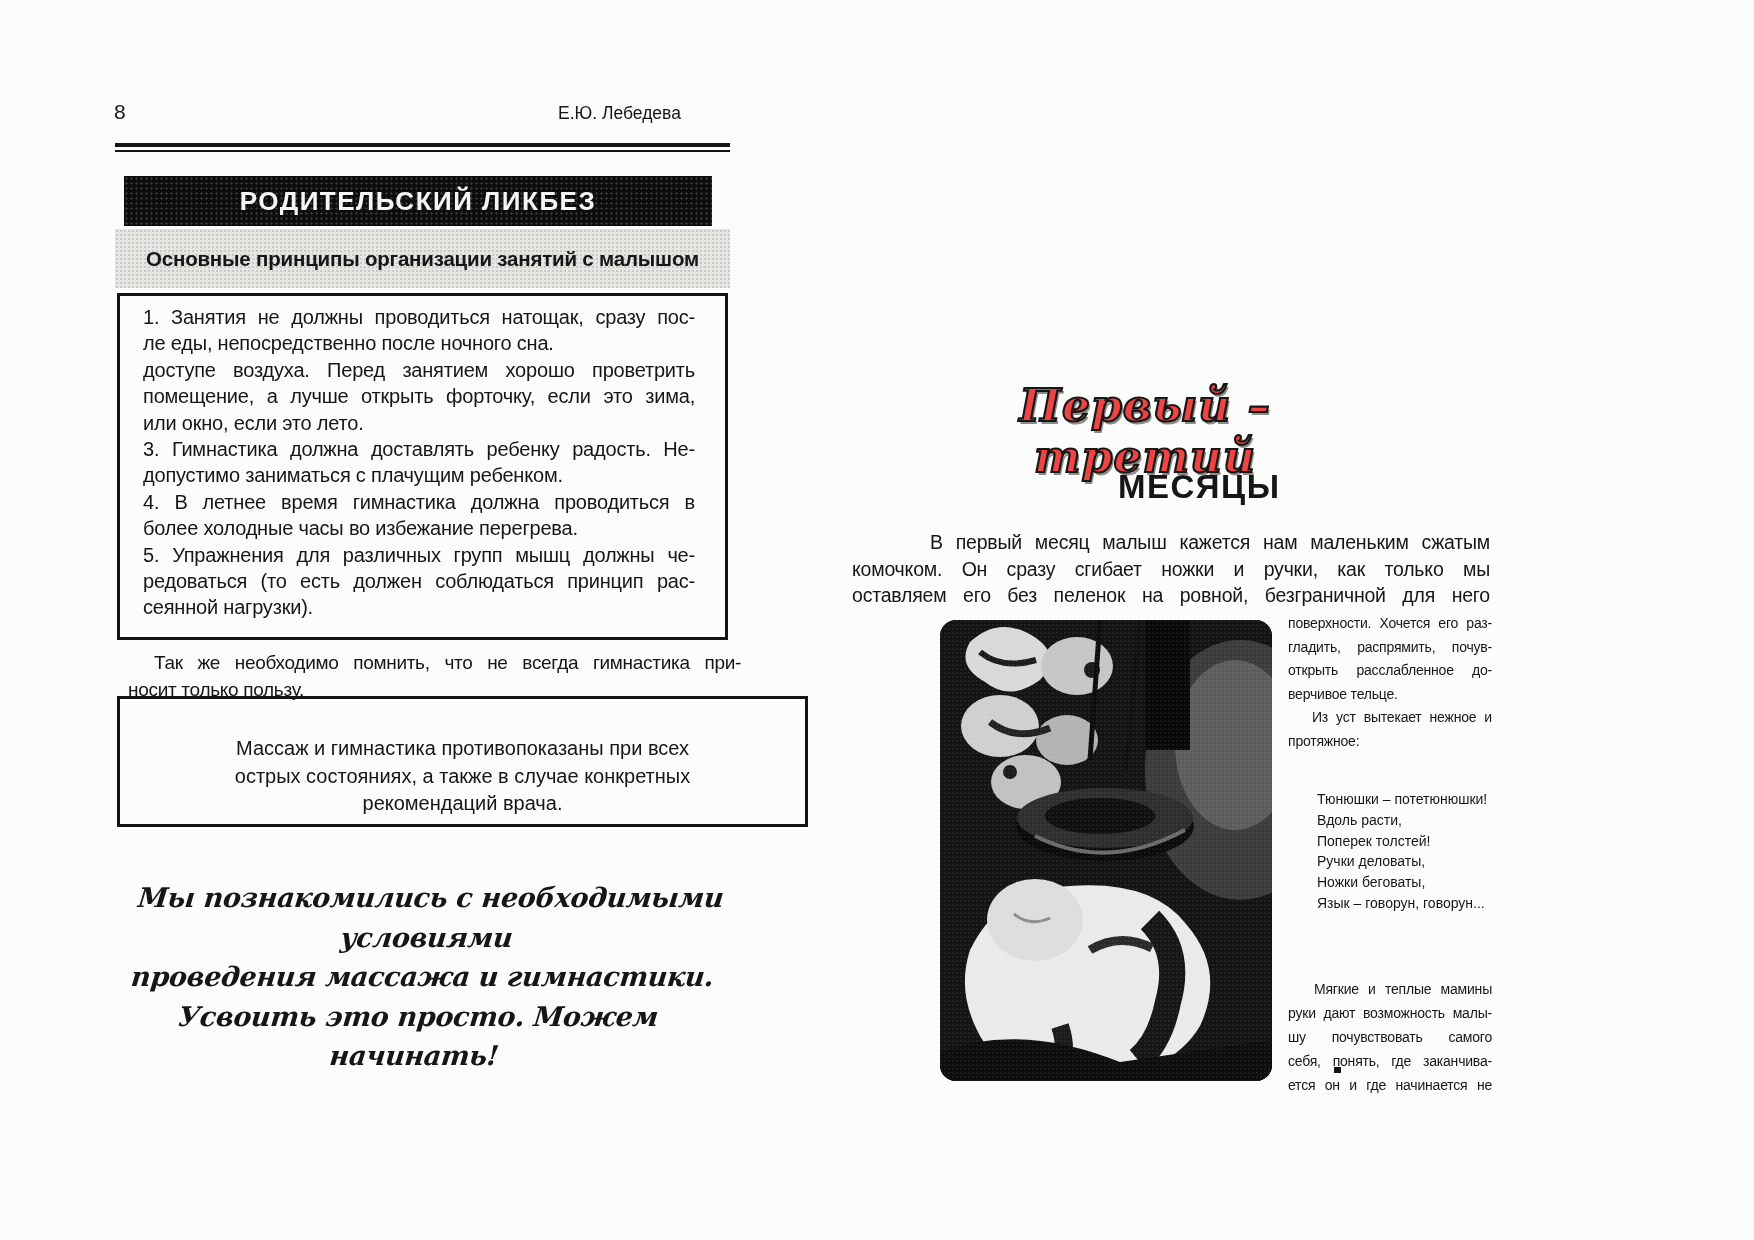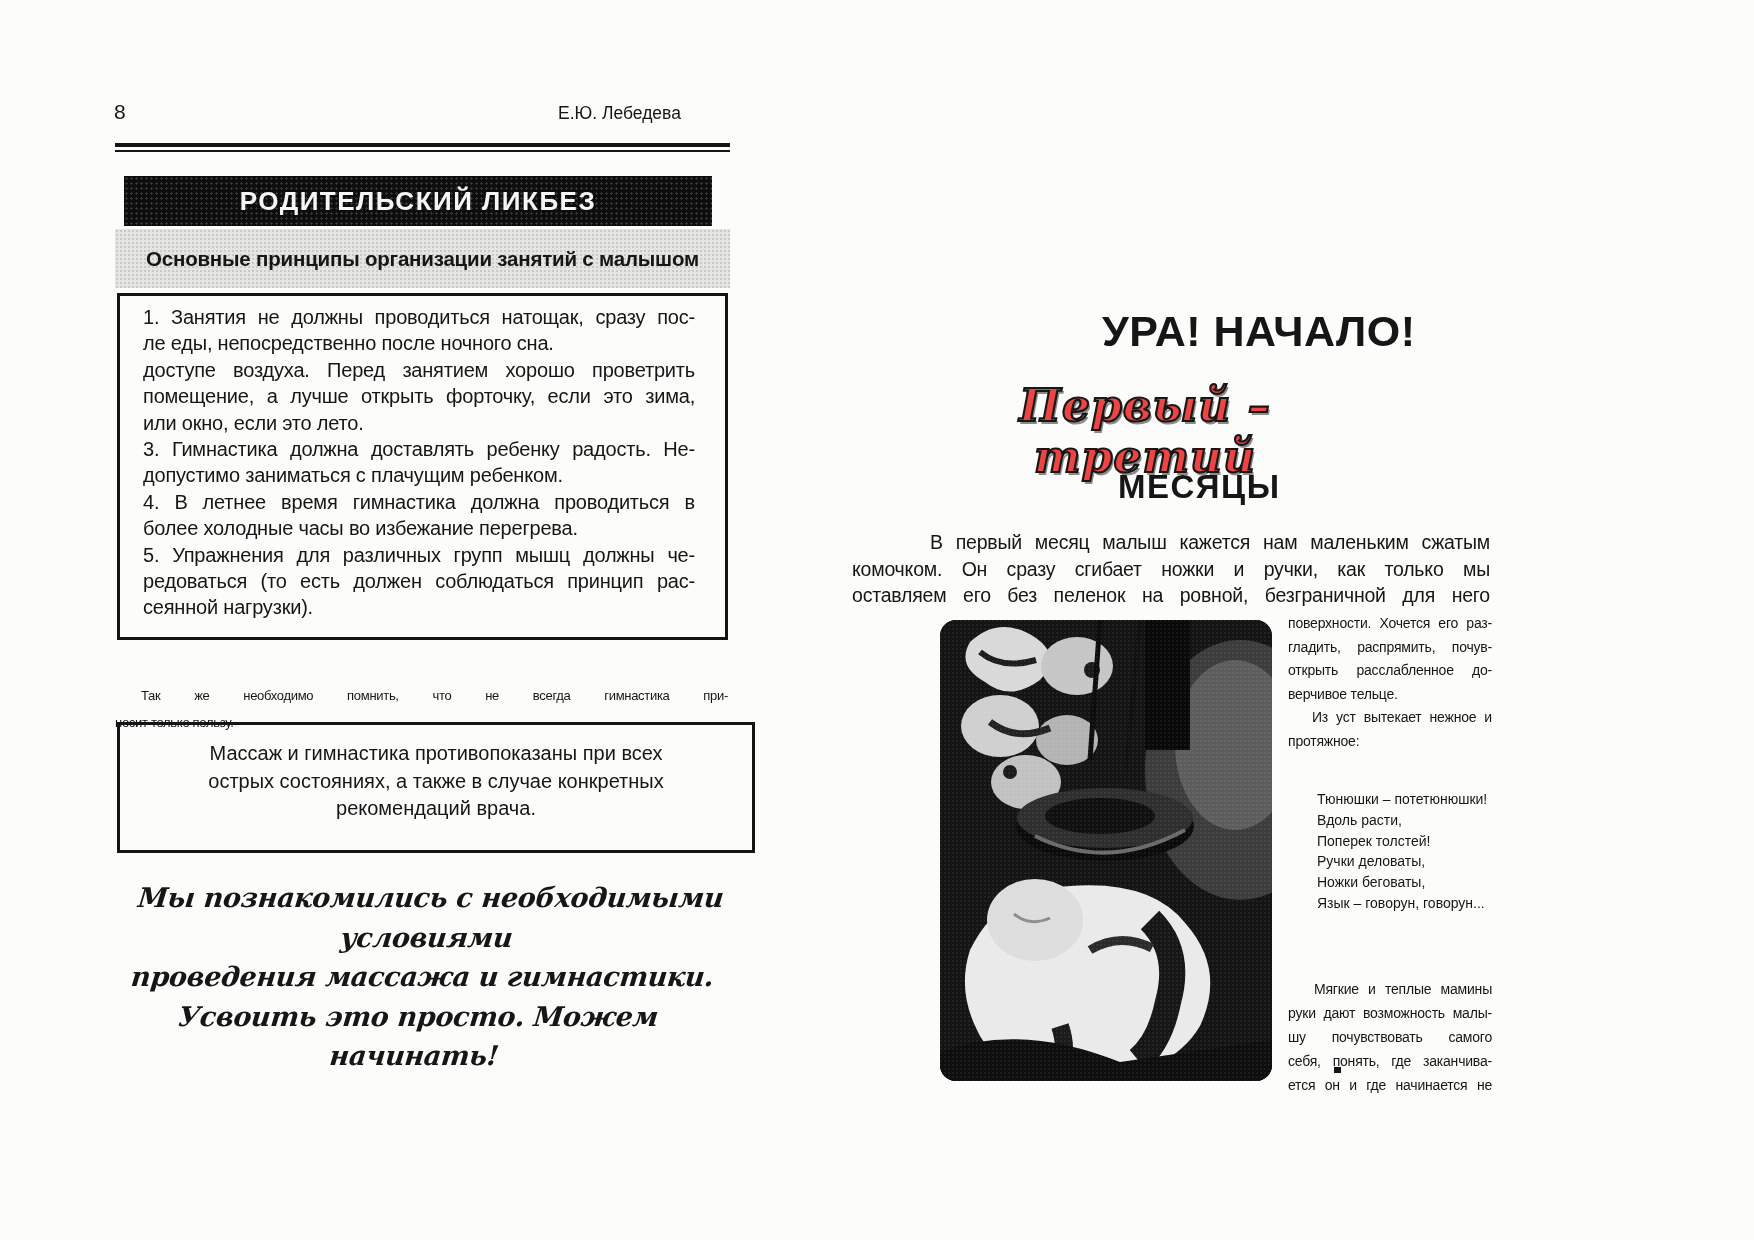--- a/index.html
+++ b/index.html
@@ -20,24 +20,24 @@
           background-image:radial-gradient(rgba(255,255,255,.16) 1px,transparent 1.4px);
           background-size:5px 5px;color:#f5f5f3;font-weight:bold;font-size:26px;
           letter-spacing:1.5px;display:flex;align-items:center;justify-content:center;}
   .subbanner{left:115px;top:229px;width:615px;height:59px;background:#e5e5e1;
           background-image:radial-gradient(rgba(0,0,0,.12) 1px,transparent 1.3px);
           background-size:4px 4px;font-weight:bold;font-size:20.5px;letter-spacing:-0.2px;
           display:flex;align-items:center;justify-content:center;}
   .principles{left:117px;top:293px;width:611px;height:347px;border:3px solid #141414;
           box-sizing:border-box;padding:8px 30px 0 23px;}
   .principles .tl{font-size:20px;line-height:26.4px;letter-spacing:-0.2px;}
-  .note{left:115px;top:649px;width:613px;font-size:13px;line-height:27px;letter-spacing:-0.3px;margin-top:33px;}
+  .note{left:128px;top:649px;width:613px;font-size:19px;line-height:27px;letter-spacing:-0.3px;}
   .ind26{text-indent:26px;}
-  .warnbox{left:117px;top:722px;width:638px;height:131px;border:3px solid #141414;
-          box-sizing:border-box;padding-top:15px;font-size:20px;line-height:27.5px;}
+  .warnbox{left:117px;top:696px;width:691px;height:131px;border:3px solid #141414;
+          box-sizing:border-box;padding-top:36px;font-size:20px;line-height:27.5px;}
   .scriptblock{left:115px;top:878px;width:615px;text-align:center;
           font-family:"DejaVu Serif",serif;font-style:italic;font-weight:bold;
           font-size:27px;line-height:39.5px;letter-spacing:-0.3px;transform:skewX(-6deg);}
 
   
   .rtitle{left:1102px;top:307px;font-size:43px;font-weight:bold;letter-spacing:0.5px;}
   .rscript{left:943px;top:380px;width:404px;text-align:center;
           font-family:"DejaVu Serif",serif;font-style:italic;font-weight:bold;font-size:44px;
           color:#ef4444;-webkit-text-stroke:2.2px #171717;letter-spacing:1px;
           text-shadow:2px 3px 0 rgba(25,25,25,.5);}
@@ -89,21 +89,20 @@
     <span class="tl cl">острых состояниях, а также в случае конкретных</span>
     <span class="tl cl">рекомендаций врача.</span>
   </div>
 
   <div class="abs scriptblock">
     <span class="tl">Мы познакомились с необходимыми условиями</span>
     <span class="tl">проведения массажа и гимнастики.</span>
     <span class="tl">Усвоить это просто. Можем начинать!</span>
   </div>
 
-  <div class="abs rtitle">УРА! НАЧАЛО!</div>
   <div class="abs rscript">Первый – третий</div>
   <div class="abs rcaps">МЕСЯЦЫ</div>
 
   <div class="abs intro">
     <span class="tl jl ind78"><span>В </span><span class="b">первый месяц</span><span> малыш кажется нам маленьким сжатым</span></span>
     <span class="tl jl">комочком. Он сразу сгибает ножки и ручки, как только мы</span>
     <span class="tl jl">оставляем его без пеленок на ровной, безграничной для него</span>
   </div>
 
   <div class="abs photo" title="Чёрно-белое фото: малыш лежит под игрушечной каруселью">

